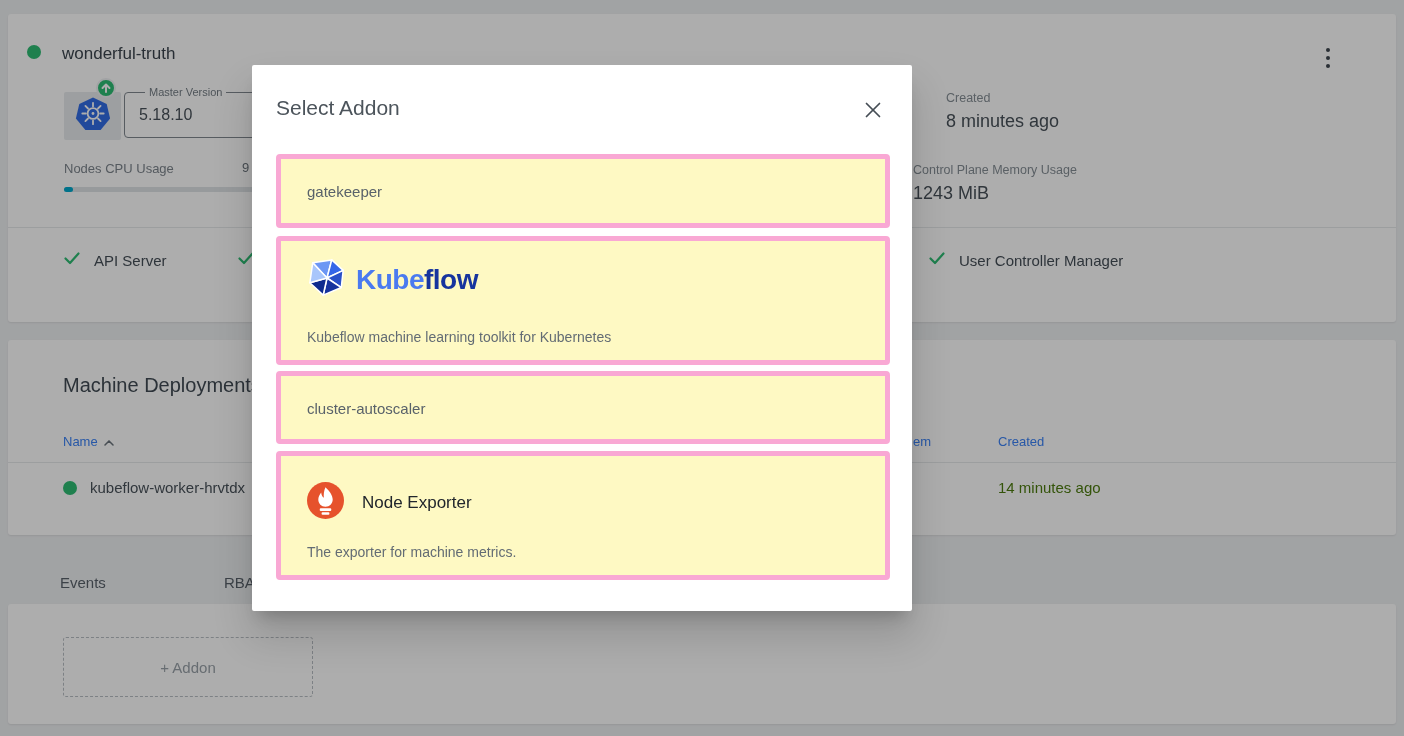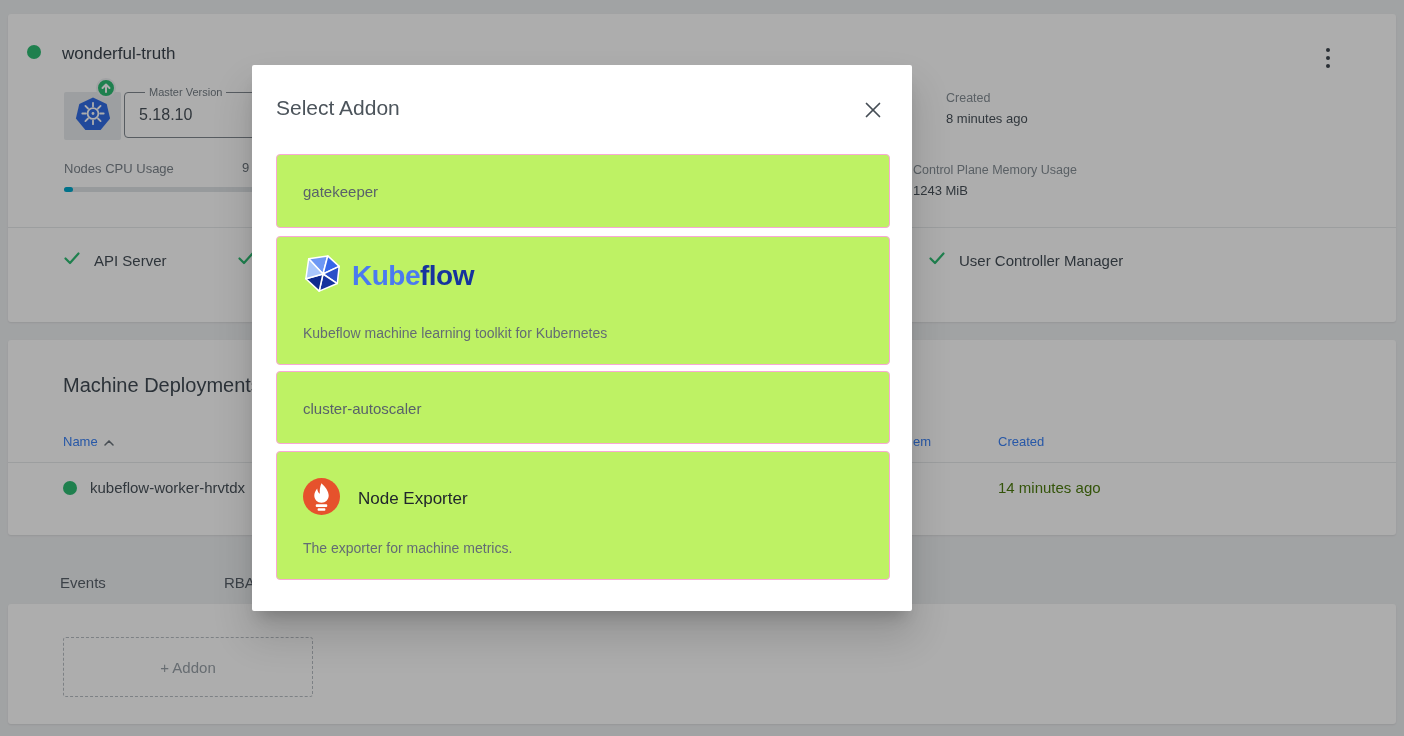--- a/index.html
+++ b/index.html
@@ -20,21 +20,21 @@
 
   #k8s-tile { position:absolute; left:56px; top:78px; width:57px; height:48px; background:#e8eaed; border-radius:2px; display:flex; align-items:center; justify-content:center; }
   #upgrade-badge { position:absolute; left:88px; top:64px; width:20px; height:20px; border-radius:50%; background:#2EBD74; border:2px solid #eef0f2; display:flex; align-items:center; justify-content:center; }
 
   #version-field { position:absolute; left:116px; top:78px; width:166px; height:46px; border:1px solid #80888f; border-radius:4px; cursor:pointer; }
   #version-field .fld-label { position:absolute; left:20px; top:-7px; padding:0 4px; background:#ffffff; font-size:11px; color:#747d85; }
   #version-field .fld-value { position:absolute; left:14px; top:13px; font-size:16px; color:#49525a; }
   #version-field .fld-chevron { position:absolute; right:12px; top:19px; }
 
   .mini-label { position:absolute; font-size:12.5px; color:#858e95; }
-  .mini-value { position:absolute; font-size:13px; color:#49525a; }
+  .mini-value { position:absolute; font-size:18px; color:#49525a; }
 
   #cpu-label { left:56px; top:147px; }
   #cpu-frag  { left:234px; top:146px; font-size:13px; color:#6b747c; position:absolute; }
   #cpu-track { position:absolute; left:56px; top:173px; width:540px; height:5px; border-radius:3px; background:#dfe3e6; }
   #cpu-fill  { width:9px; height:5px; border-radius:3px; background:#00A8CC; }
 
   #created-label { left:938px; top:77px; }
   #created-value { left:938px; top:97px; }
   #mem-label { left:905px; top:149px; }
   #mem-value { left:905px; top:169px;text-align:center; }
@@ -59,21 +59,21 @@
   #tab-events { left:60px; } #tab-rbac { left:224px; }
 
   #add-addon-btn { position:absolute; left:55px; top:33px; width:250px; height:60px; border:1px dashed #b9bfc4; border-radius:3px; background:transparent; font-size:15px; color:#99a1a8; cursor:pointer; font-family:"Liberation Sans", sans-serif; }
 
   #backdrop { position:absolute; inset:0; background:rgba(0,0,0,0.32); z-index:5; }
 
   #modal { position:absolute; left:252px; top:65px; width:660px; height:546px; background:#fff; border-radius:2px; z-index:10; box-shadow:0 11px 15px -7px rgba(0,0,0,.2), 0 24px 38px 3px rgba(0,0,0,.14); }
   #modal-title { position:absolute; left:24px; top:31px; font-size:21px; color:#4c545b; }
   #modal-close { position:absolute; right:28px; top:34px; width:22px; height:22px; background:none; border:none; cursor:pointer; padding:2px; }
 
-  .addon-card { position:absolute; left:24px; width:614px; border:1px solid #f9a8d4; border-radius:4px; background:#bef264; cursor:pointer; }
+  .addon-card { position:absolute; left:24px; width:614px; border:5px solid #f9a8d4; border-radius:4px; background:#fef9c3; cursor:pointer; }
   #addon-0 { top:89px;  height:74px; }
   #addon-1 { top:171px; height:129px; }
   #addon-2 { top:306px; height:73px; }
   #addon-3 { top:386px; height:129px; }
   .addon-name-only { position:absolute; left:26px; top:50%; transform:translateY(-50%); font-size:15px; color:#59626a; }
   .addon-desc { position:absolute; left:26px; top:88px; font-size:14px; color:#636c74; }
 
   #kubeflow-logo { position:absolute; left:26px; top:17px; display:flex; align-items:center; gap:9px; }
   #kubeflow-word { font-size:28px; font-weight:700; letter-spacing:-0.5px; }
   #kubeflow-word .kf-light { color:#4A7AF0; }

